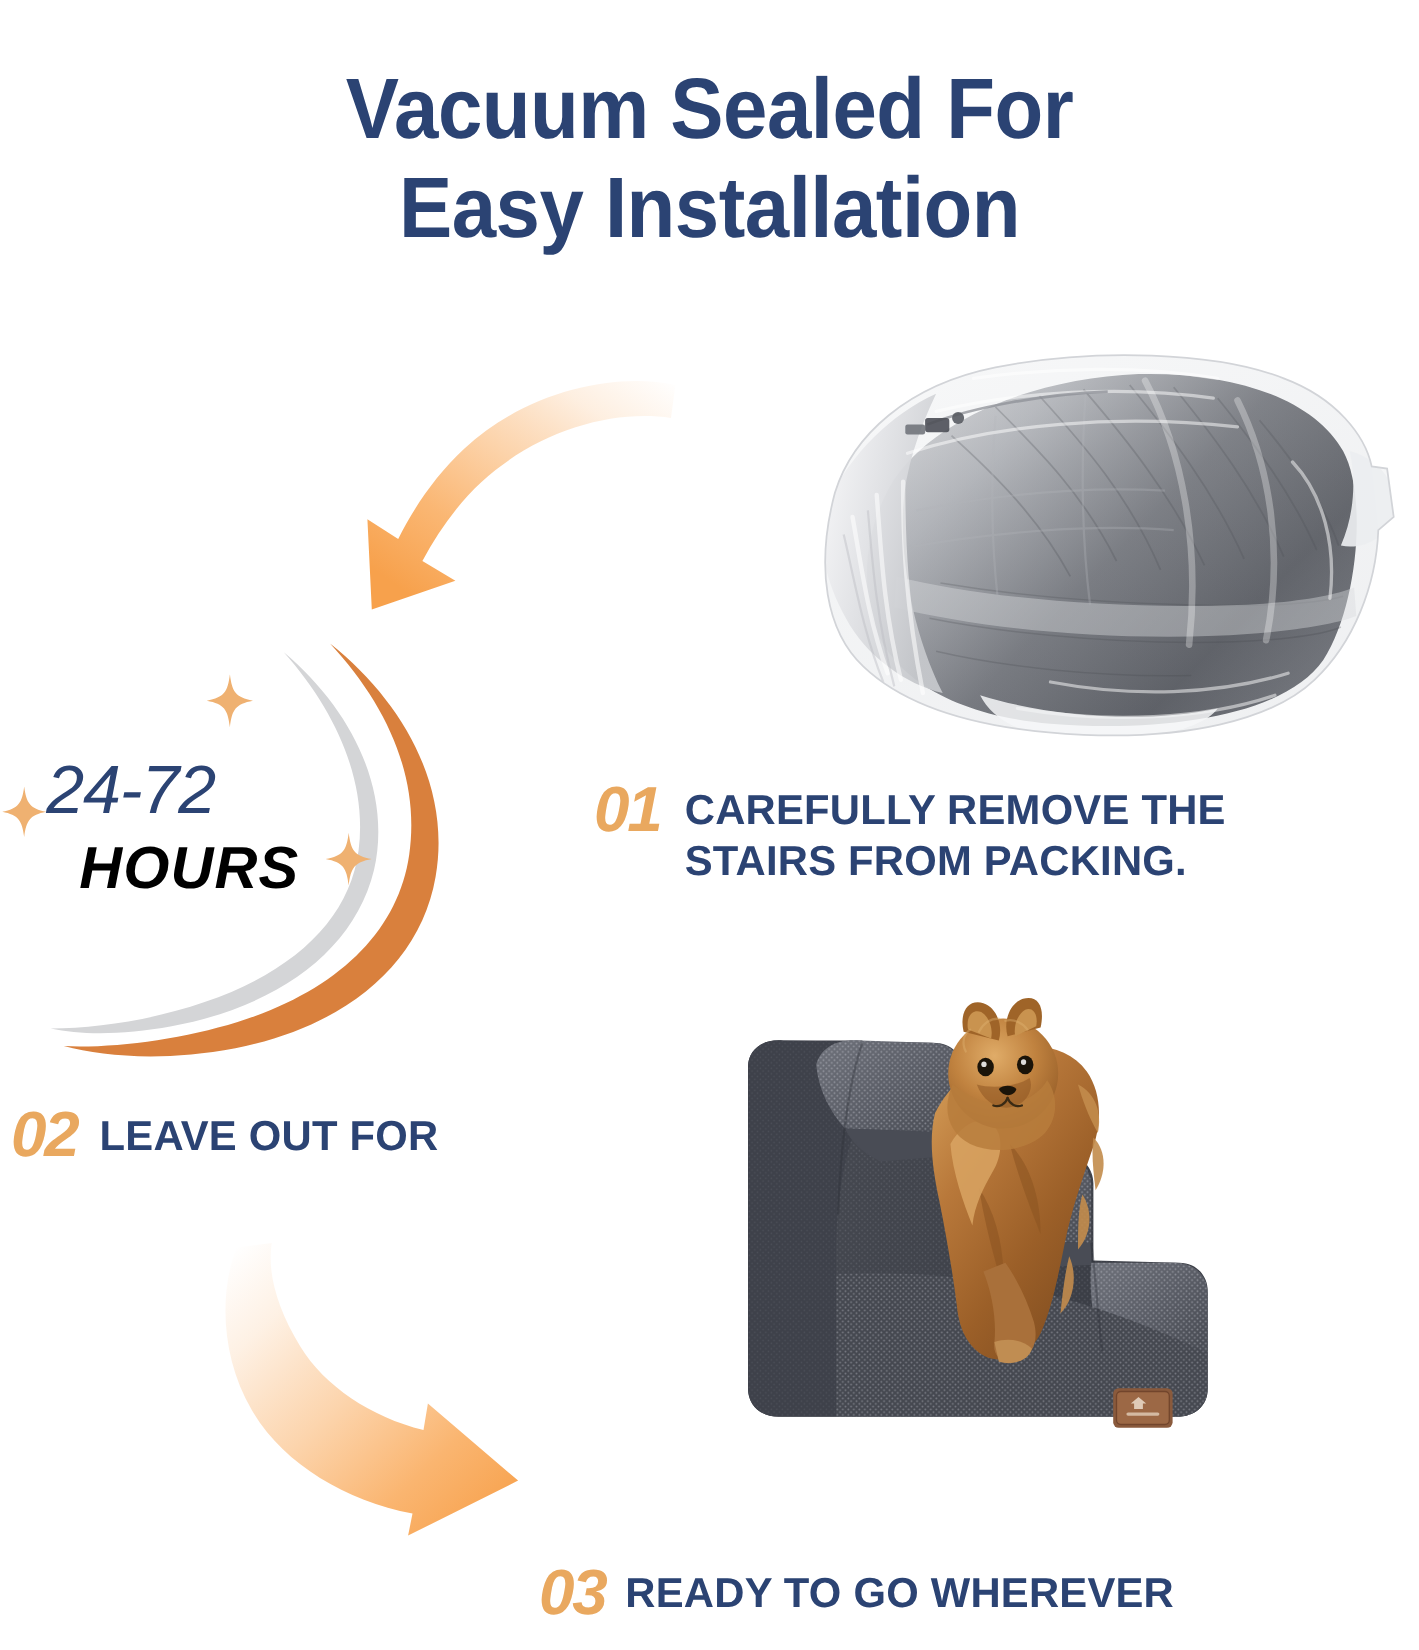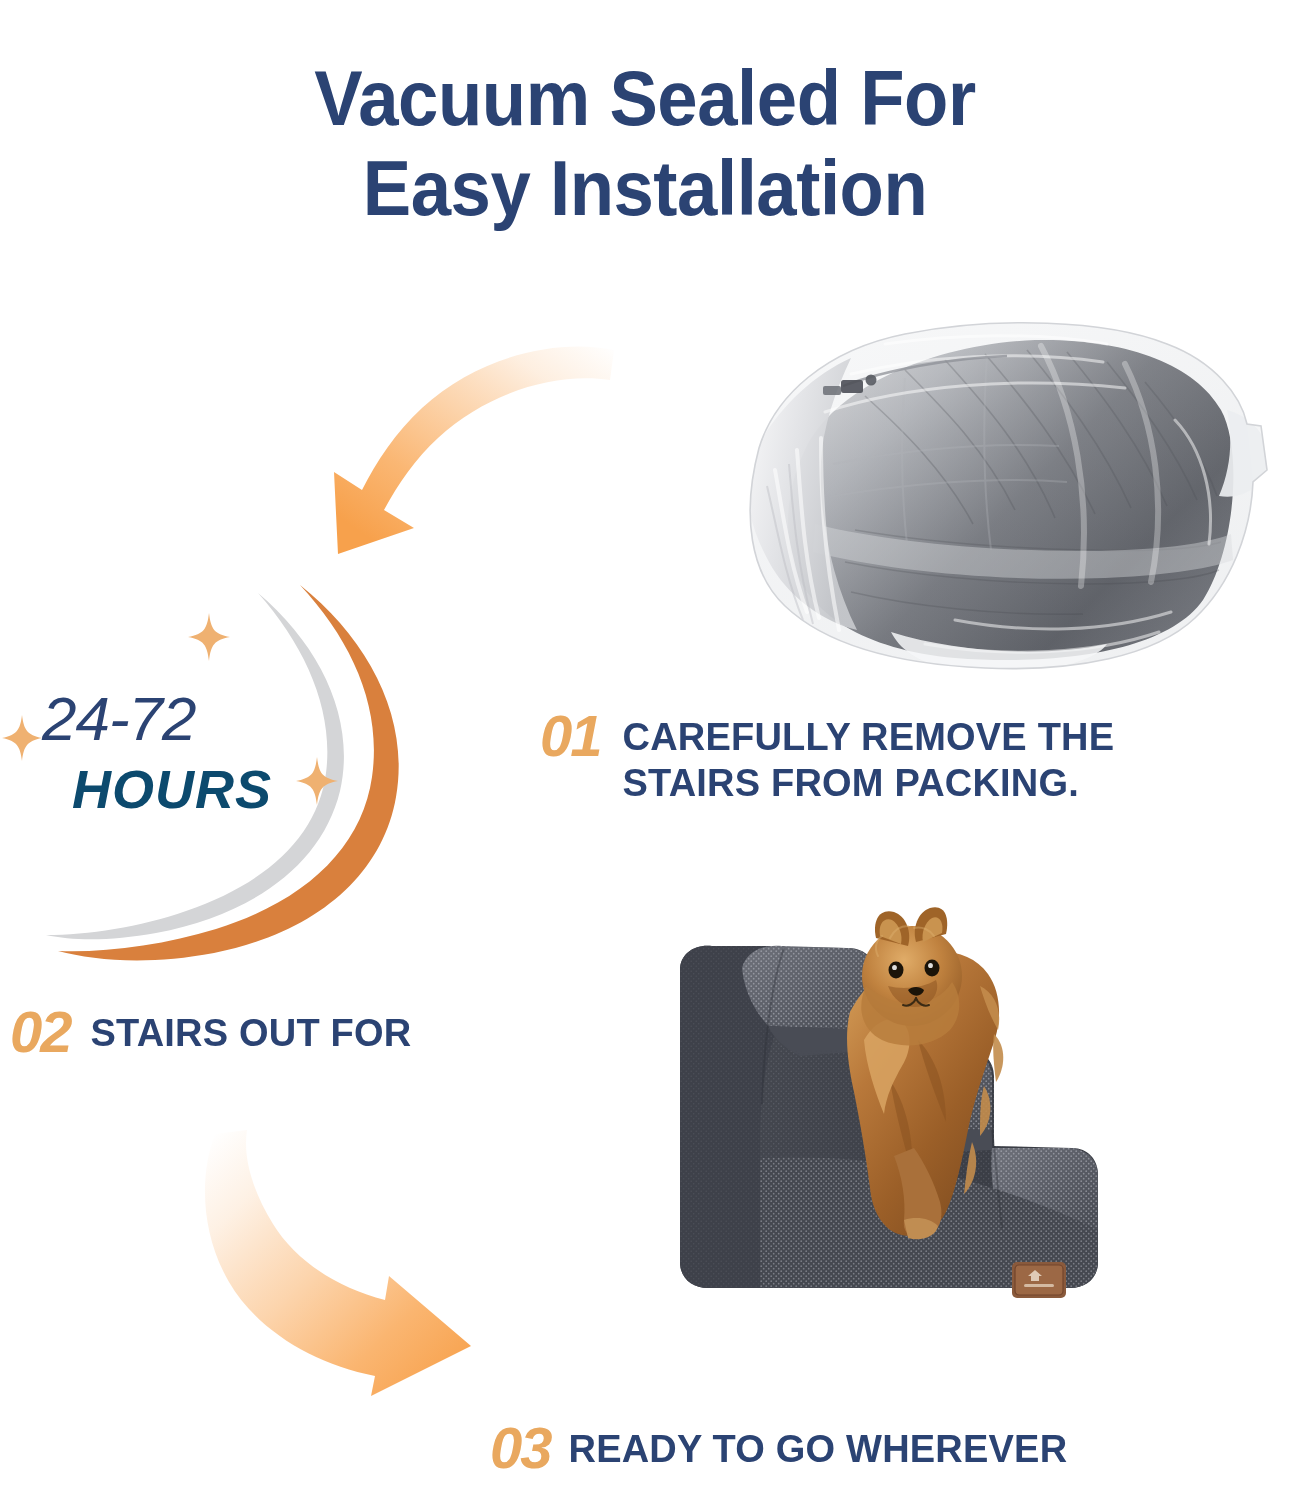--- a/index.html
+++ b/index.html
@@ -66,21 +66,21 @@
   }
   .badge-unit {
     position: absolute;
     left: 72px;
     top: 762px;
     font-family: "Liberation Sans", sans-serif;
     font-weight: bold;
     font-style: italic;
     font-size: 54px;
     letter-spacing: 1px;
-    color: #0c4a6e;
+    color: #000000;
     white-space: nowrap;
     line-height: 1;
   }
 
   
   .step { position: absolute; display: flex; align-items: flex-start; }
   .step-num {
     font-family: "Liberation Sans", sans-serif;
     font-weight: bold;
     font-style: italic;
@@ -327,21 +327,21 @@
     <span class="step-num">01</span>
     <span class="step-text">
       <span class="ln">CAREFULLY REMOVE THE</span>
       <span class="ln">STAIRS FROM PACKING.</span>
     </span>
   </div>
 
   <div class="step" id="step2">
     <span class="step-num">02</span>
     <span class="step-text">
-      <span class="ln">STAIRS OUT FOR</span>
+      <span class="ln">LEAVE OUT FOR</span>
     </span>
   </div>
 
   <div class="arrow" id="arrow2">
     <svg width="340" height="270" viewBox="0 0 340 270" xmlns="http://www.w3.org/2000/svg">
       <defs>
         <linearGradient id="ag2" x1="0.05" y1="0" x2="0.95" y2="0.95">
           <stop offset="0%" stop-color="#f7a04b" stop-opacity="0"></stop>
           <stop offset="20%" stop-color="#f7a04b" stop-opacity="0.15"></stop>
           <stop offset="48%" stop-color="#f9a755" stop-opacity="0.48"></stop>

